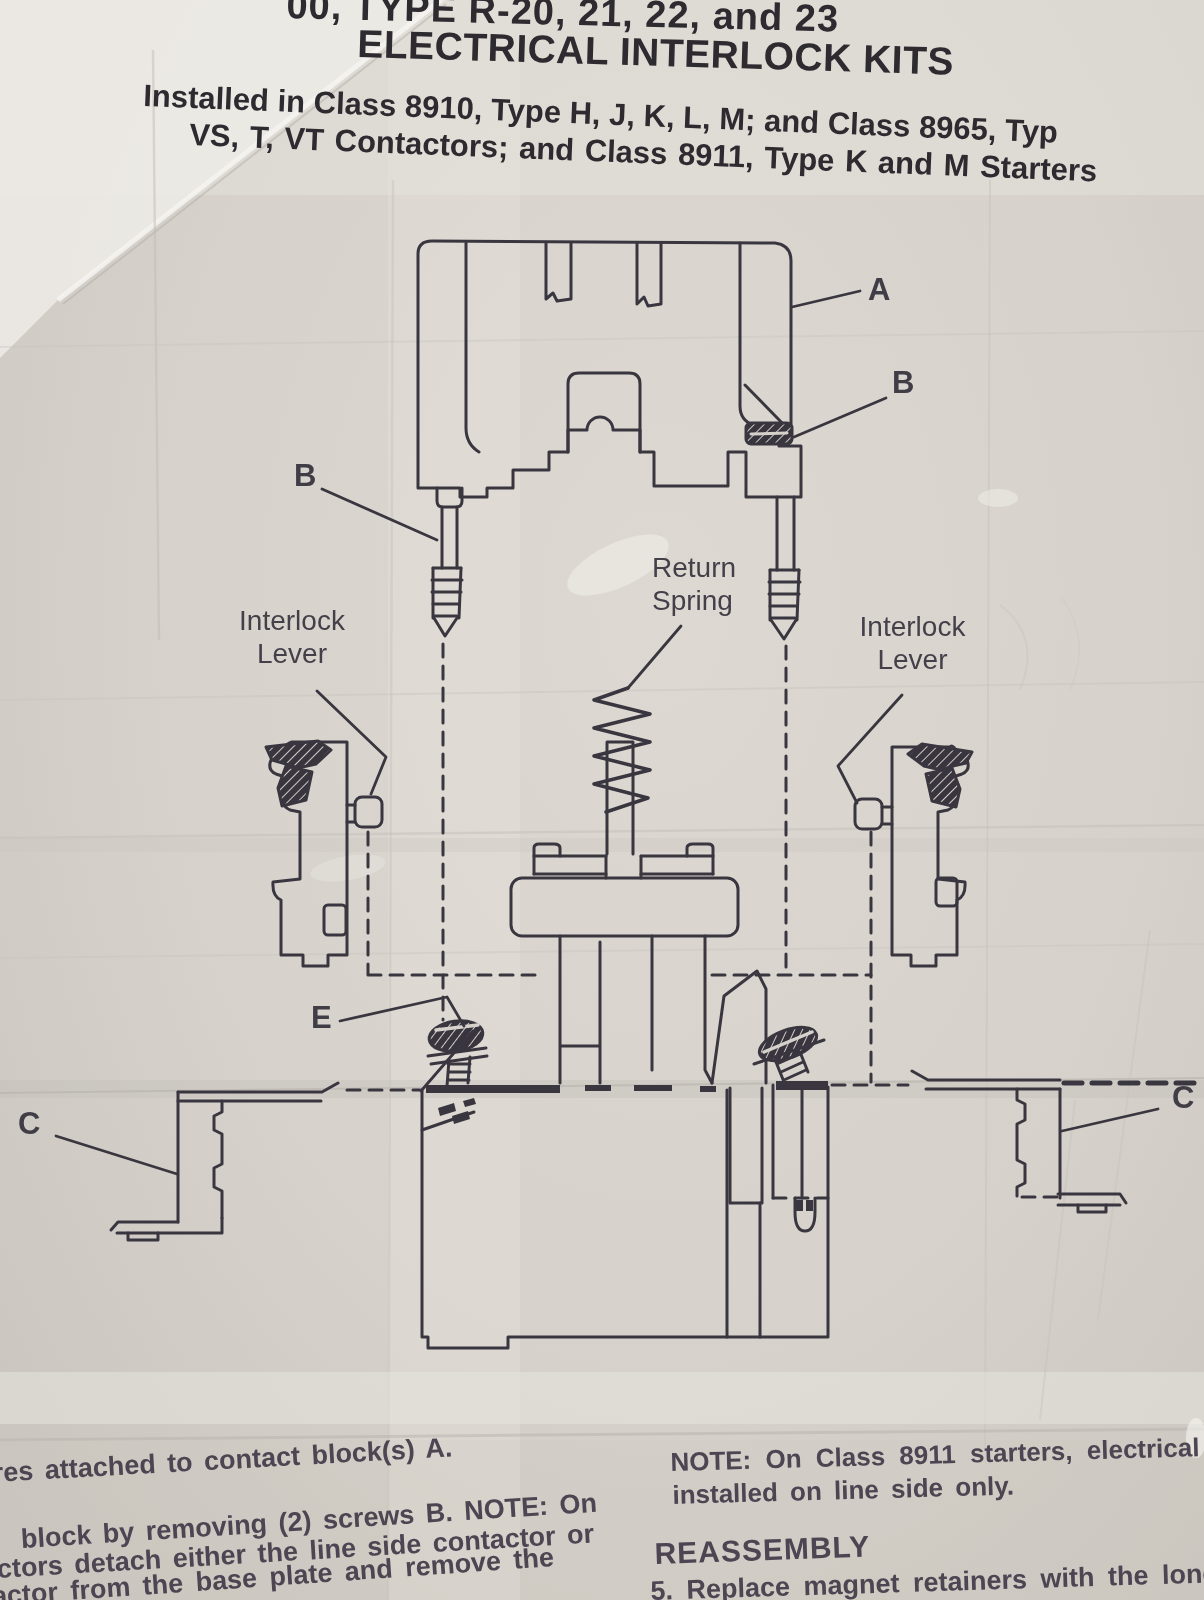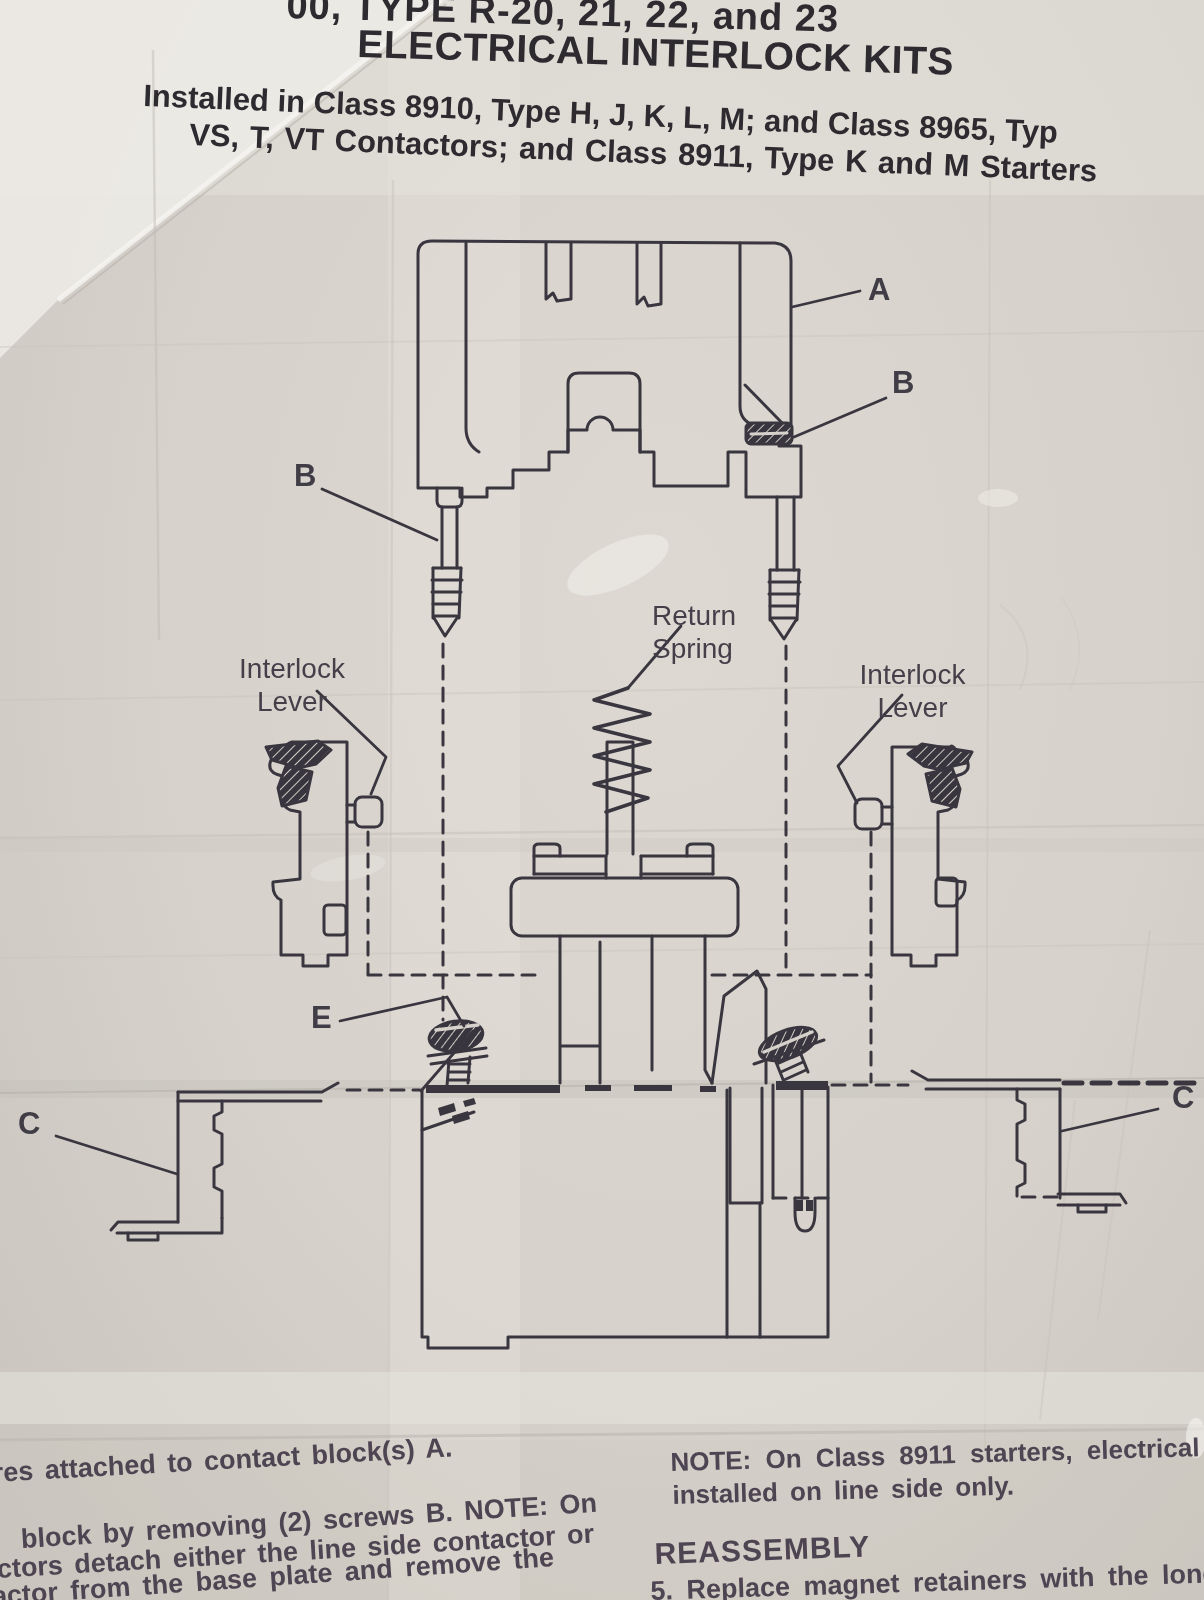--- a/index.html
+++ b/index.html
@@ -6,21 +6,21 @@
   body{width:1204px;height:1600px;overflow:hidden;background:#8a867f;}
   #stage{
     position:relative;width:1204px;height:1600px;overflow:hidden;
     background:radial-gradient(ellipse at 55% 38%, #ddd9d2 0%, #d6d2cb 55%, #c8c4bd 100%);
     font-family:"Liberation Sans", sans-serif;
   }
   #lineart{position:absolute;left:0;top:0;}
   .txt{position:absolute;transform-origin:0 0;white-space:nowrap;}
   .hdr{color:#2d2a30;font-weight:bold;}
   .lbl{color:#413d47;font-weight:600;font-size:31px;}
-  .word-lbl{color:#443f49;font-weight:500;font-size:28px;line-height:1.18;white-space:pre-line;margin-top:48px;}
+  .word-lbl{color:#443f49;font-weight:500;font-size:28px;line-height:1.18;white-space:pre-line;}
   .foot{color:#4e4553;font-weight:600;font-size:27px;}
   .note{color:#4e4553;font-weight:600;font-size:26px;}
 </style>
 </head>
 <body>
 
 <div id="stage">
 
   <svg id="lineart" width="1204" height="1600" viewBox="0 0 1204 1600">
     <defs>

